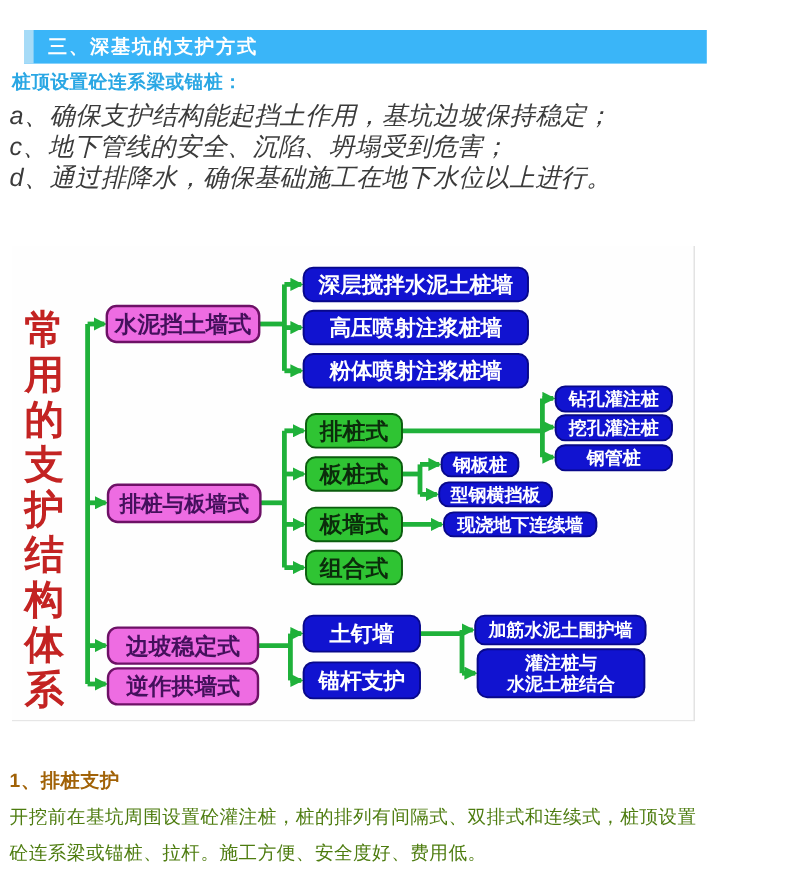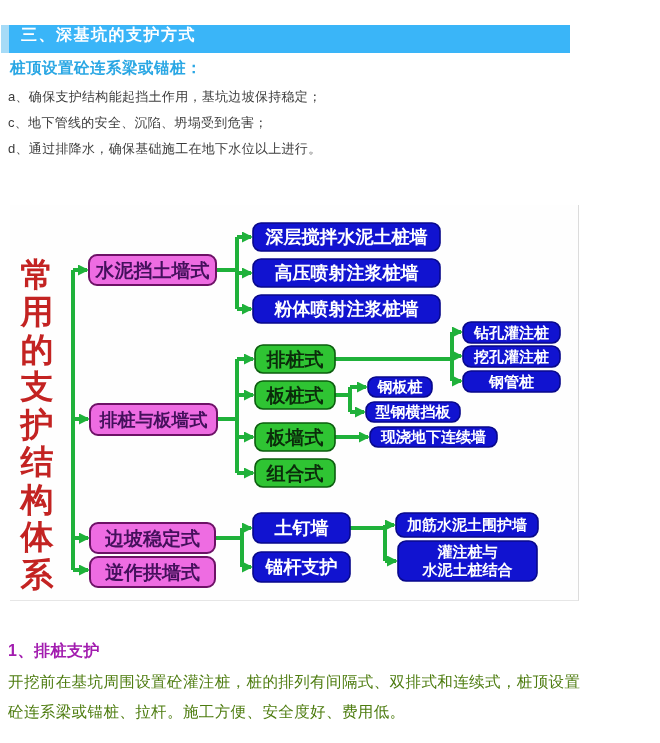--- a/index.html
+++ b/index.html
@@ -1,24 +1,24 @@
 <!DOCTYPE html>
 <html><head>
 <meta charset="utf-8">
 <style>
   html,body{margin:0;padding:0;}
   body{
     width:660px;height:743px;background:#ffffff;position:relative;
     font-family:"Liberation Sans",sans-serif;overflow:hidden;
   }
-  .header-bar{position:absolute;left:1px;top:25px;width:569px;height:28px;display:flex;}
+  .header-bar{position:absolute;left:20px;top:25px;width:569px;height:28px;display:flex;align-items:center;}
   .accent{position:absolute;left:0;top:0;width:8px;height:28px;}
   .title{margin-left:20px;font-size:16px;font-weight:bold;letter-spacing:1.5px;}
   .subheading{position:absolute;left:10px;top:58px;font-size:15.5px;font-weight:bold;letter-spacing:0.5px;}
-  .req-list{position:absolute;left:8px;top:84px;font-size:13px;color:#3b3b3b;}
+  .req-list{position:absolute;left:8px;top:84px;font-size:21px;color:#3b3b3b;font-style:italic;}
   .req-item{line-height:26px;letter-spacing:0.3px;}
   .diagram{position:absolute;left:10px;top:205px;width:568px;height:395px;
     border-right:1px solid #dcdcdc;border-bottom:1px solid #e6e6e6;background:#fefefe;}
   .sec-heading{position:absolute;left:8px;top:641px;font-size:16px;font-weight:bold;letter-spacing:0.5px;}
   .sec-body{position:absolute;left:8px;top:667px;width:578px;font-size:15.5px;line-height:30px;color:#4d7c0f;letter-spacing:0.4px;}
 </style>
 </head>
 <body>
 
 <div class="header-bar" style="background: rgb(58, 181, 248);">
@@ -163,14 +163,14 @@
         <rect x="386" y="308" width="142" height="24" rx="8" ry="8" fill="#1113d0" stroke="#08088a" stroke-width="1.6"></rect>
         <text x="457" y="325.25" text-anchor="middle" font-size="15" font-weight="bold" fill="#ffffff">加筋水泥土围护墙</text>
       </g>
       <g>
         <rect x="388" y="336" width="139" height="40" rx="8" ry="8" fill="#1113d0" stroke="#08088a" stroke-width="1.6"></rect>
         <text x="457.5" y="352.25" text-anchor="middle" font-size="15" font-weight="bold" fill="#ffffff">灌注桩与</text>
         <text x="457.5" y="370.25" text-anchor="middle" font-size="15" font-weight="bold" fill="#ffffff">水泥土桩结合</text>
       </g>
     </svg></div>
 
-<div class="sec-heading" style="color: #a21caf;">1、排桩支护</div>
+<div class="sec-heading" style="color: #a16207;">1、排桩支护</div>
 <div class="sec-body">开挖前在基坑周围设置砼灌注桩，桩的排列有间隔式、双排式和连续式，桩顶设置砼连系梁或锚桩、拉杆。施工方便、安全度好、费用低。</div>
 
 </body></html>

